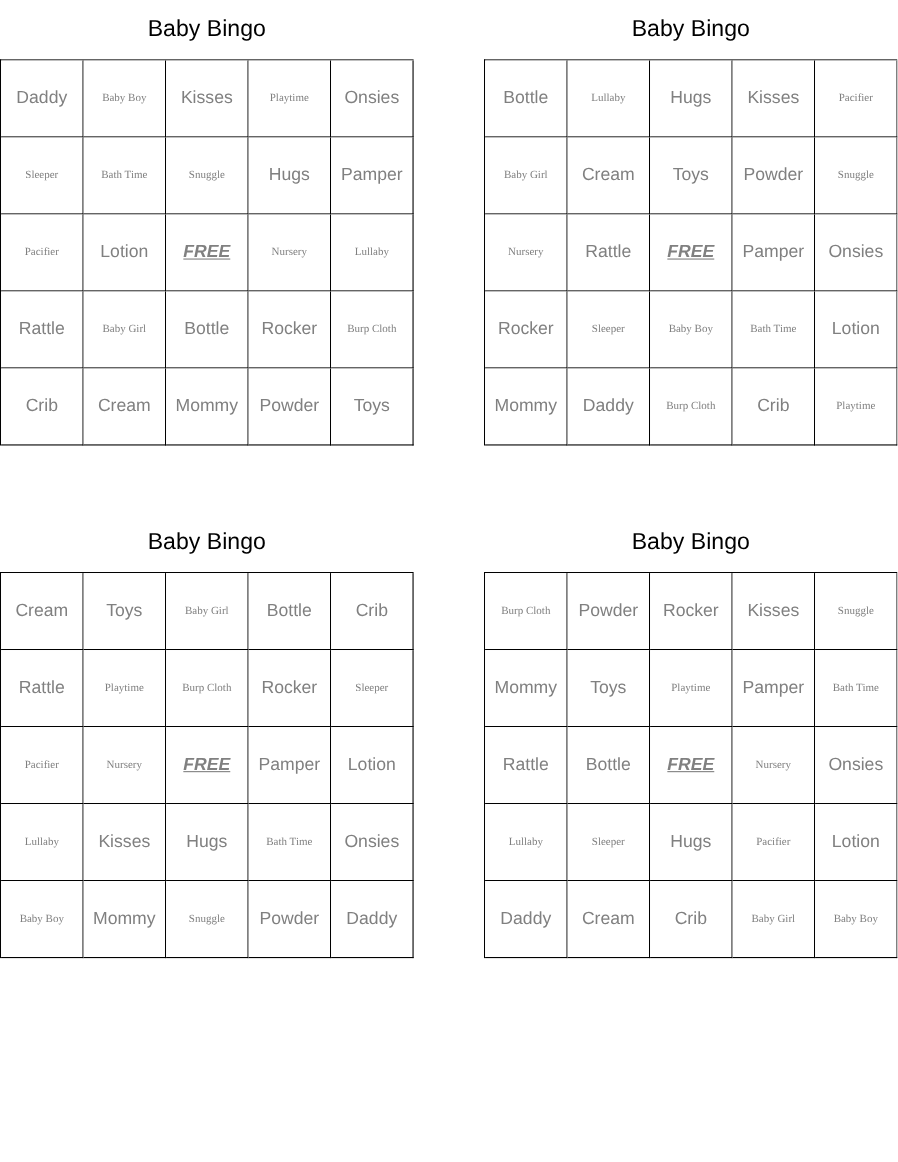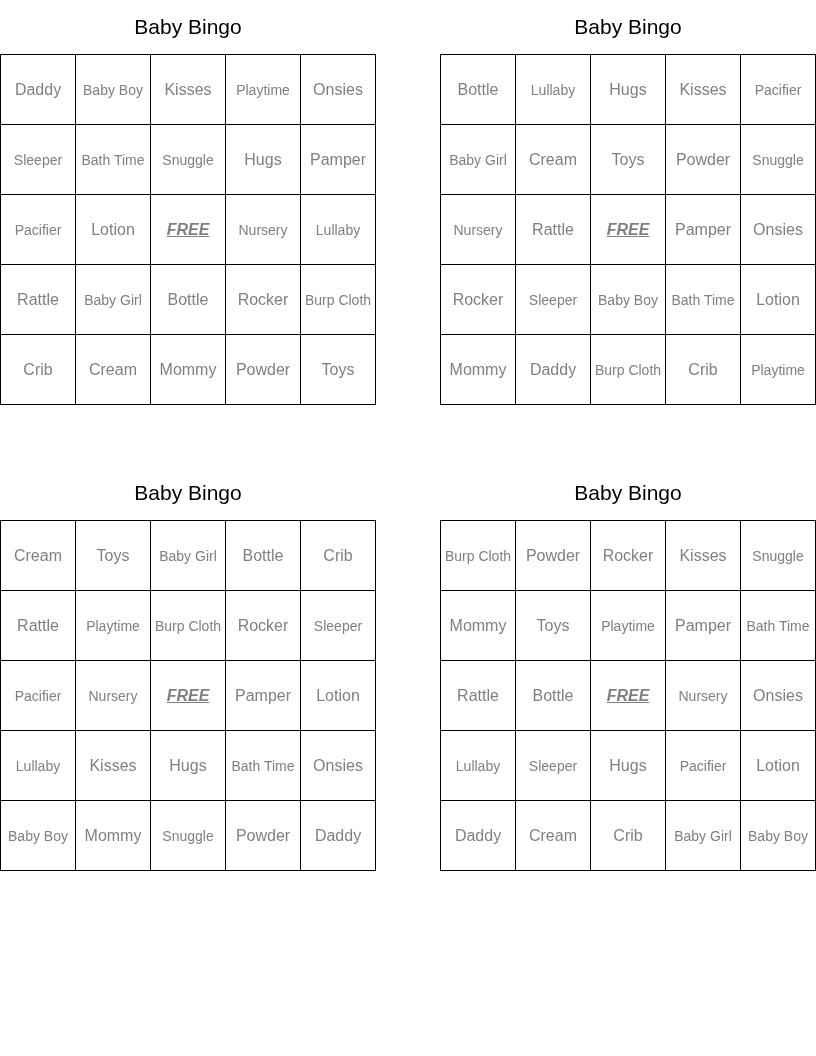--- a/index.html
+++ b/index.html
@@ -32,21 +32,21 @@
     border-right: 1px solid #000000;
     border-bottom: 1px solid #000000;
     display: flex; align-items: center; justify-content: center;
     text-align: center;
     color: #808080;
     background: #ffffff;
     padding: 2px;
     overflow: hidden;
   }
   .bingo-cell.lg { font-size: 16px; }
-  .bingo-cell.sm { font-size: 14px; }
+  .bingo-cell.sm { font-size: 10px; font-family: Liberation Serif, serif; }
   .bingo-cell.free { font-size: 16px; font-weight: bold; text-decoration: underline; font-style: italic; }
 </style>
 </head>
 <body>
 
 <div class="sheet">
 
   <div class="card-row top">
     <section class="card">
       <h2 class="card-title">Baby Bingo</h2>

